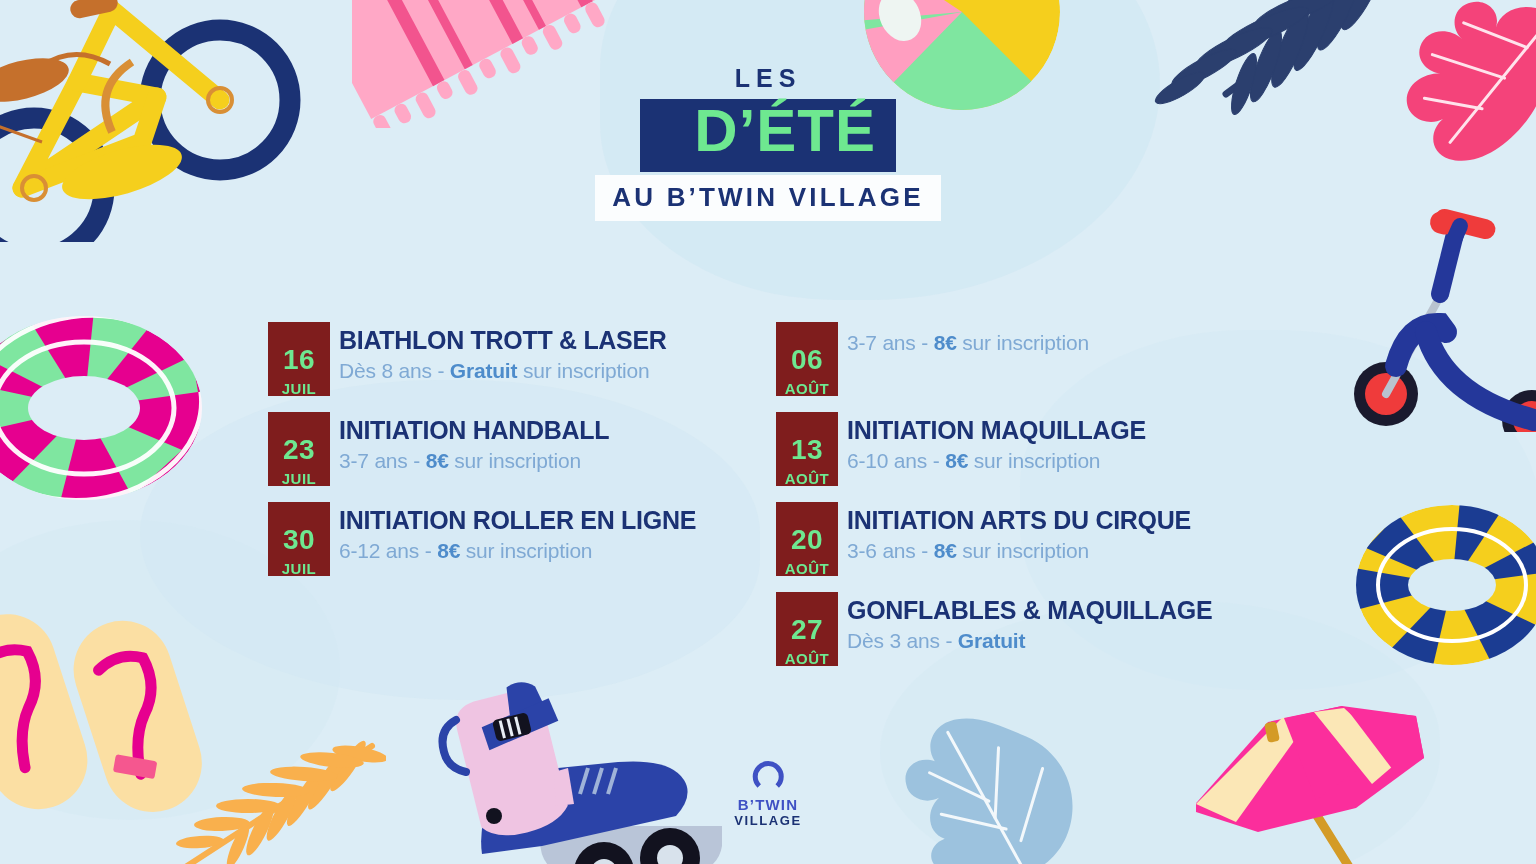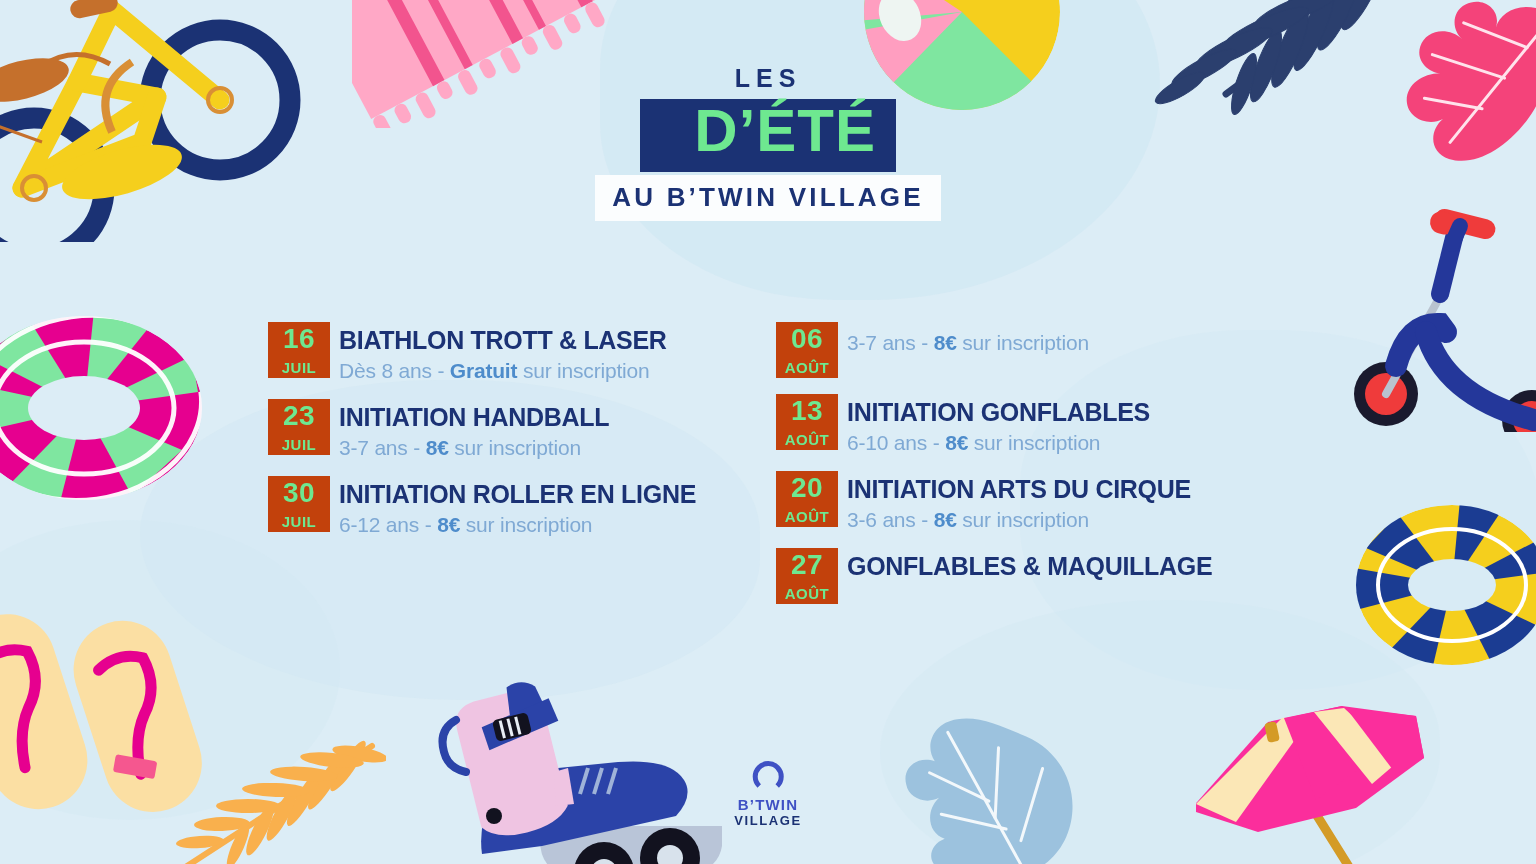--- a/index.html
+++ b/index.html
@@ -43,23 +43,23 @@
   }
 
   
   .events { position:absolute; left:0; top:322px; width:1536px; z-index:40; }
   .col { position:absolute; }
   .col-left { left:268px; width:500px; }
   .col-right { left:776px; width:520px; }
 
   .event { display:flex; align-items:flex-start; margin-bottom:16px; }
   .date-box {
-    flex:0 0 auto; width:62px; height:56px; background:#c2410c;
+    flex:0 0 auto; width:62px; height:74px; background:#7f1d1d;
     color:#6ee890; display:flex; flex-direction:column;
-    align-items:center; justify-content:center; line-height:1;
+    align-items:center; justify-content:flex-end; line-height:1;
   }
   .date-day { font-size:28px; font-weight:bold; letter-spacing:.5px; }
   .date-month { font-size:15px; font-weight:bold; margin-top:7px; letter-spacing:.5px; }
   .event-text { padding-left:9px; padding-top:4px; }
   .event-title {
     font-size:25px; font-weight:bold; color:#1b3274;
     letter-spacing:-.3px; line-height:1.12; white-space:nowrap;
   }
   .event-sub {
     font-size:21px; color:#7fa9d4; margin-top:5px;
@@ -414,21 +414,21 @@
           <div class="event-sub"><span>3-7 ans - </span><b>8€</b><span> sur inscription</span></div>
         </div>
       </div>
 
       <div class="event">
         <div class="date-box">
           <span class="date-day">13</span>
           <span class="date-month">AOÛT</span>
         </div>
         <div class="event-text">
-          <div class="event-title">INITIATION GONFLABLES</div>
+          <div class="event-title">INITIATION MAQUILLAGE</div>
           <div class="event-sub"><span>6-10 ans - </span><b>8€</b><span> sur inscription</span></div>
         </div>
       </div>
 
       <div class="event">
         <div class="date-box">
           <span class="date-day">20</span>
           <span class="date-month">AOÛT</span>
         </div>
         <div class="event-text">
@@ -437,20 +437,21 @@
         </div>
       </div>
 
       <div class="event">
         <div class="date-box">
           <span class="date-day">27</span>
           <span class="date-month">AOÛT</span>
         </div>
         <div class="event-text">
           <div class="event-title">GONFLABLES &amp; MAQUILLAGE</div>
+          <div class="event-sub"><span>Dès 3 ans - </span><b>Gratuit</b><span></span></div>
         </div>
       </div>
     </div>
   </div>
 
   <div class="logo">
     <svg class="logo-mark" viewBox="0 0 34 34">
       <path d="M8 31 A13 13 0 1 1 26 31" fill="none" stroke="#3f51c4" stroke-width="5" stroke-linecap="butt"></path>
     </svg>
     <div class="logo-name">B’TWIN</div>

